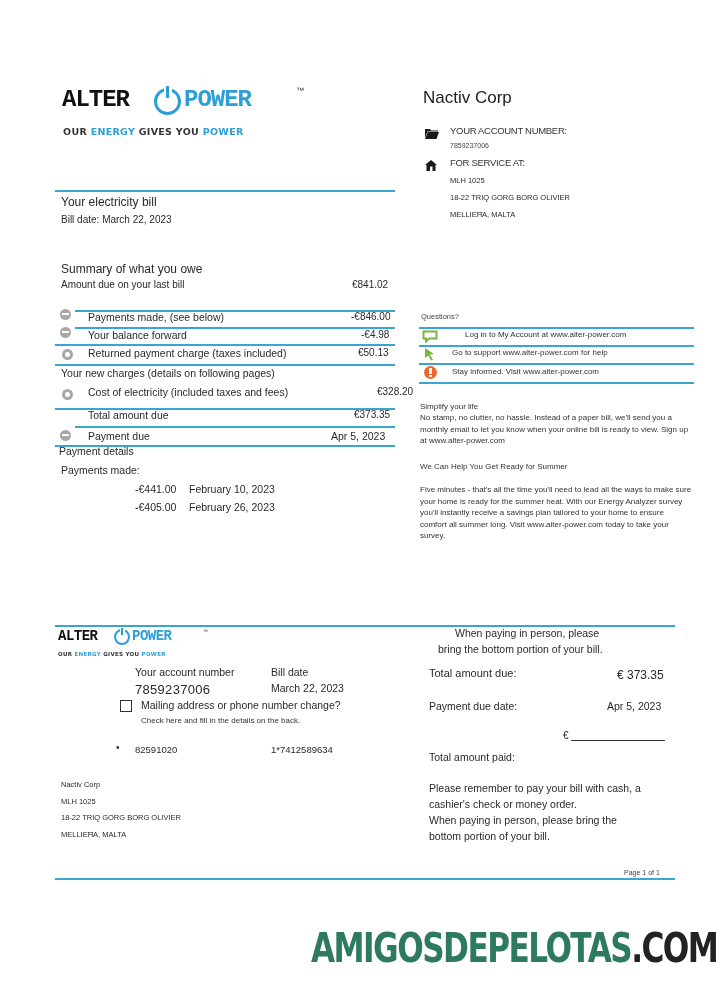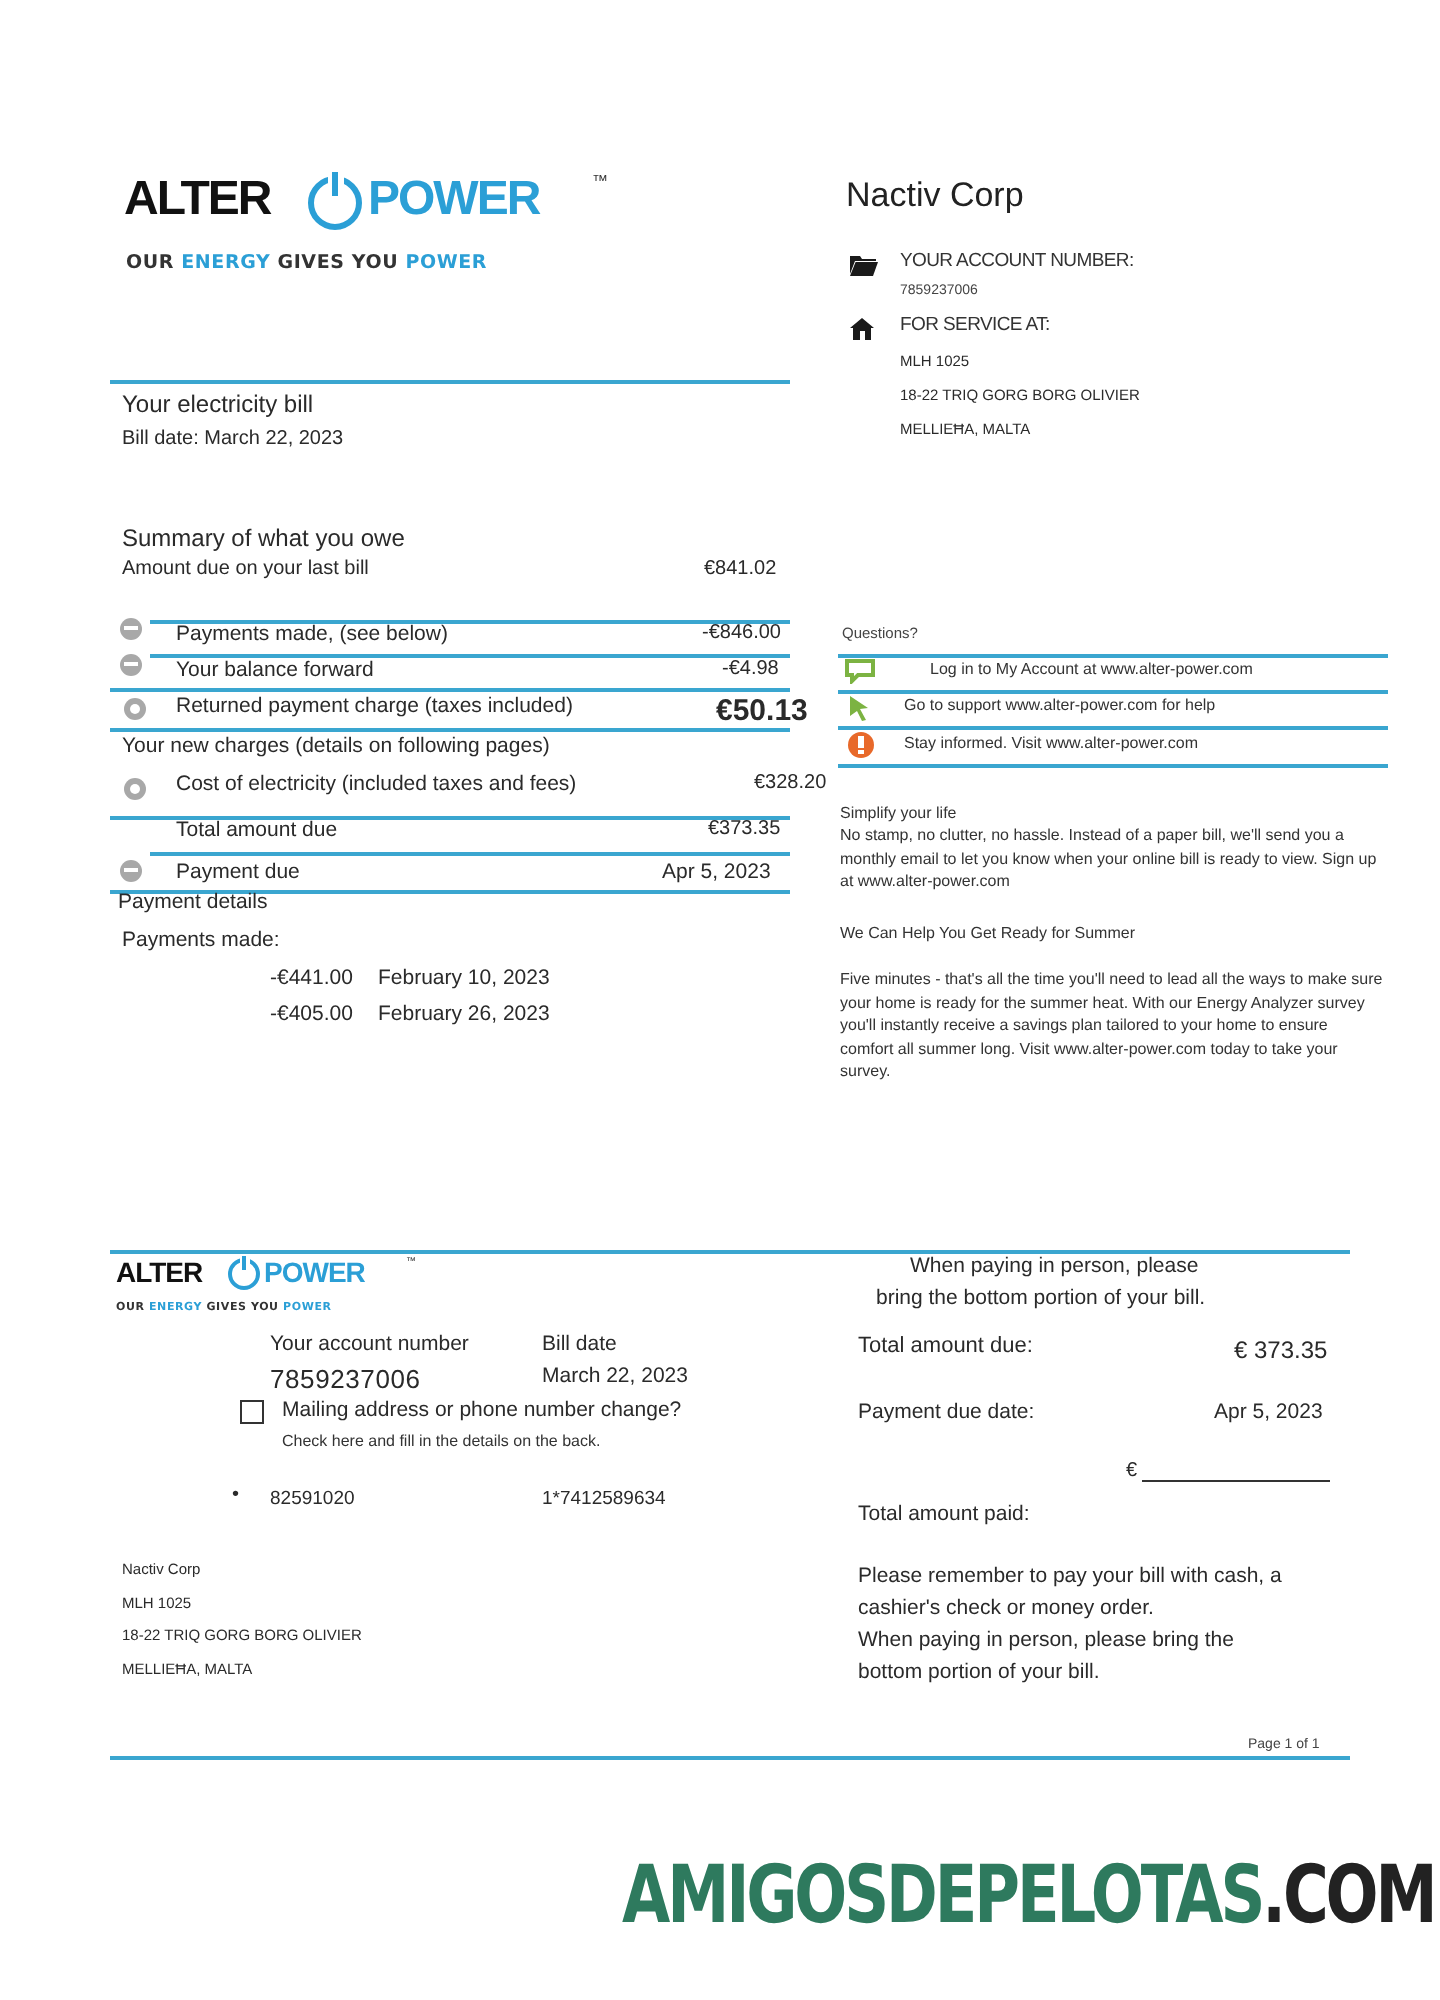--- a/index.html
+++ b/index.html
@@ -3,21 +3,21 @@
 <meta charset="utf-8">
 <style>
   * { box-sizing: border-box; margin: 0; padding: 0; }
   html, body { width: 720px; height: 1000px; background: #ffffff; overflow: hidden; }
   body { position: relative; font-family: "Liberation Sans", "DejaVu Sans", sans-serif; color: #222; }
   .abs { position: absolute; }
   .hline { position: absolute; height: 2px; background: #3aa6d0; }
   .t { position: absolute; white-space: nowrap; color: #2a2a2a; }
 
   
-  .logo-main { font-family: Liberation Sans, sans-serif; font-weight: bold; letter-spacing: -1px; }
+  .logo-main { font-family: Liberation Mono, monospace; font-weight: bold; letter-spacing: -1px; }
   .logo-alter { color: #111; }
   .logo-power { color: #2b9fd6; }
   .logo-tag { font-family: "DejaVu Sans", sans-serif; font-weight: bold; color: #333; letter-spacing: 0.3px; }
   .logo-tag .blue { color: #2b9fd6; }
 
   .row-icon { position: absolute; width: 11px; height: 11px; border-radius: 50%; background: #a8a8a8; }
   .row-icon.minus::after { content: ""; position: absolute; left: 2px; right: 2px; top: 4px; height: 2px; background: #fff; }
   .row-icon.plus::after { content: ""; position: absolute; left: 3px; right: 3px; top: 3px; bottom: 3px; background: #fff; border-radius: 50%; }
 
   .small { font-size: 9px; }
@@ -86,21 +86,21 @@
 <div>
   <div class="row-icon minus" style="left:60px; top:327px;"></div>
   <div class="t" style="left:88px; top:329px; font-size:10.5px;">Your balance forward</div>
   <div class="t" style="left:361px; top:329px; font-size:10px;">-€4.98</div>
 </div>
 
 <div class="hline" style="left:55px; top:344px; width:340px;"></div>
 <div>
   <div class="row-icon plus" style="left:62px; top:349px;"></div>
   <div class="t" style="left:88px; top:347px; font-size:10.5px;">Returned payment charge (taxes included)</div>
-  <div class="t" style="left:358px; top:347px; font-size:15px;font-weight:bold;">€50.13</div>
+  <div class="t" style="left:358px; top:347px; font-size:10px;">€50.13</div>
 </div>
 
 <div class="hline" style="left:55px; top:364px; width:340px;"></div>
 <div class="t" style="left:61px; top:367px; font-size:10.5px;">Your new charges (details on following pages)</div>
 
 <div>
   <div class="row-icon plus" style="left:62px; top:389px;"></div>
   <div class="t" style="left:88px; top:386px; font-size:10.5px;">Cost of electricity (included taxes and fees)</div>
   <div class="t" style="left:353px; top:386px; font-size:10px;margin-left:24px;">€328.20</div>
 </div>

